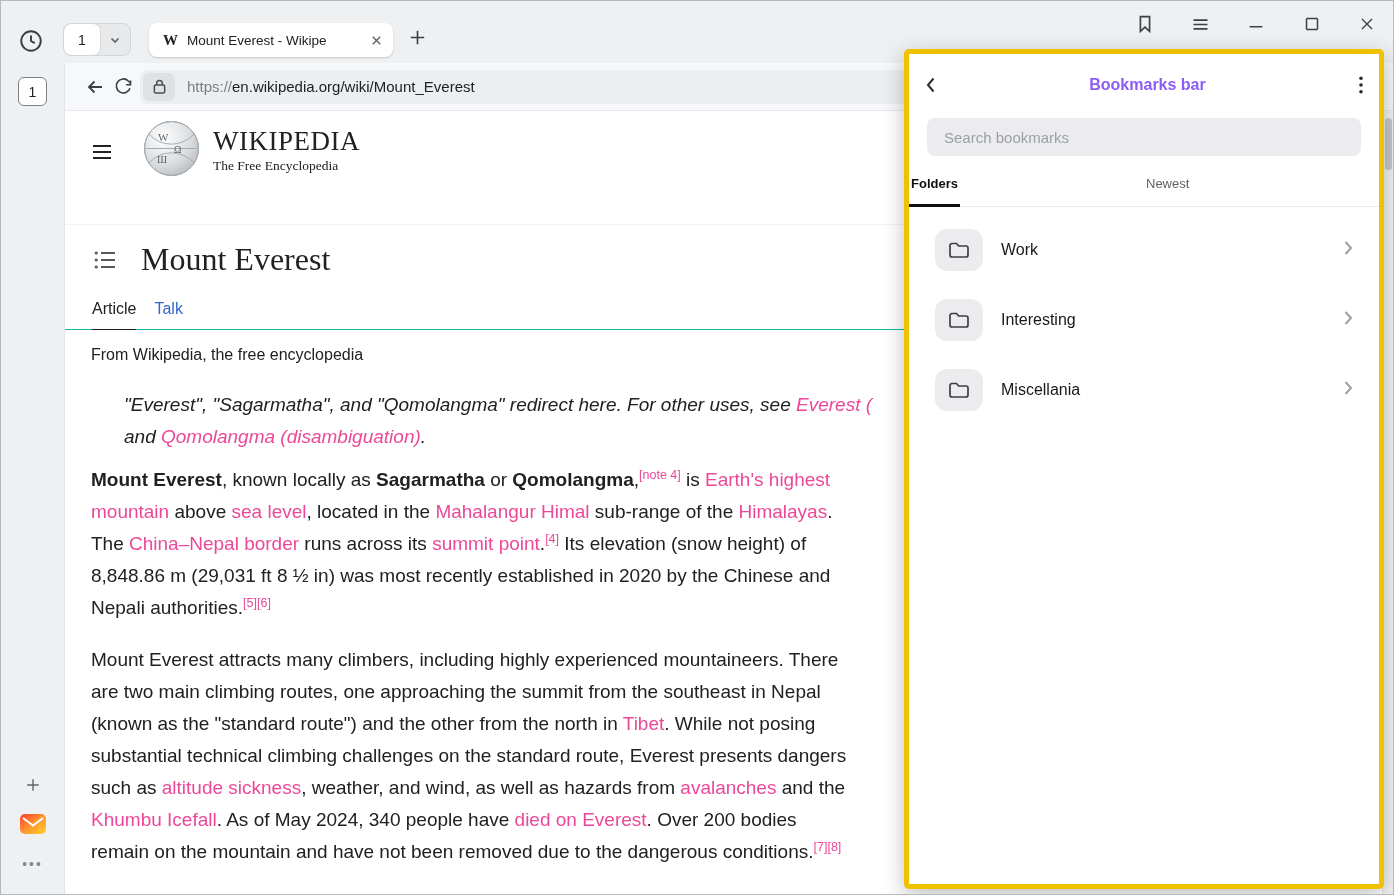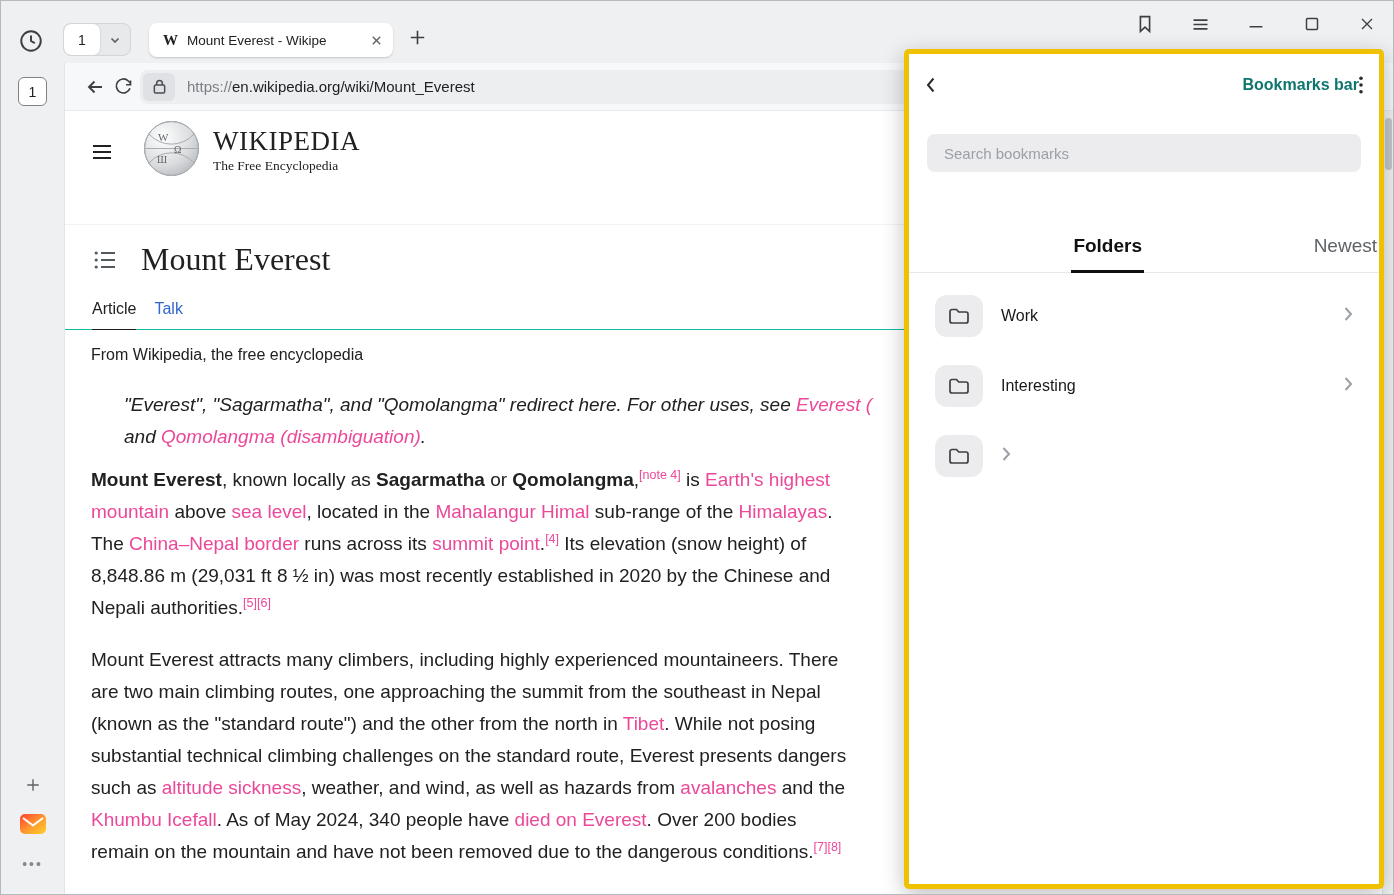--- a/index.html
+++ b/index.html
@@ -70,27 +70,27 @@
   .wp { margin-bottom:20px; }
   .a { color:#ec4899; cursor:pointer;margin-top:45px; }
   .b { font-weight:700; }
   sup.ref { font-size:12.5px; line-height:0; }
 
   
   .bm-panel { position:absolute; left:903px; top:48px; width:480px; height:840px; background:#fff;
               border:5px solid #efc100; border-radius:5px; z-index:20;
               box-shadow:0 6px 22px rgba(0,0,0,.25); }
   .bm-header { display:flex; align-items:center; height:62px; padding:0 16px; }
-  .bm-title { flex:1; text-align:right; font-size:16px; font-weight:600; color:#0f766e; }
-  .bm-search { display:block; width:calc(100% - 36px); margin:18px auto 0; height:38px; background:#ececee;
+  .bm-title { flex:1; text-align:center; font-size:16px; font-weight:600; color:#8b5cf6; }
+  .bm-search { display:block; width:calc(100% - 36px); margin:2px auto 0; height:38px; background:#ececee;
                border:none; border-radius:8px; padding:0 17px; font-size:15px;
                font-family:"Liberation Sans", sans-serif; color:#333; }
   .bm-search::placeholder { color:#9aa0a6; }
   .bm-tabs { display:flex; margin-top:16px; border-bottom:1px solid #e8e8e8; }
-  .bm-tab { flex:1; display:flex; justify-content:flex-end; font-size:19px; color:#5f6368; cursor:pointer;margin-top:43px; }
+  .bm-tab { flex:1; display:flex; justify-content:flex-start; font-size:13px; color:#5f6368; cursor:pointer; }
   .bm-tab span { padding:4px 2px 13px; }
   .bm-tab.active { color:#101010; font-weight:700; }
   .bm-tab.active span { border-bottom:3px solid #101010; margin-bottom:-1px; }
   .bm-list { padding:8px 6px; }
   .bm-row { display:flex; align-items:center; height:70px; padding:0 20px; border-radius:10px; cursor:pointer; }
   .bm-folder-ic { width:48px; height:42px; background:#ececee; border-radius:12px; display:flex;
                   align-items:center; justify-content:center; margin-right:18px; flex:none; }
   .bm-label { flex:1; font-size:16px; color:#18181a; }
 
   
@@ -329,20 +329,21 @@
               <path d="M2.5 2 L8 8l-5.5 6"></path>
             </svg>
         </span>
       </div>
       <div class="bm-row">
         <span class="bm-folder-ic">
           <svg width="22" height="18" viewBox="0 0 22 18" fill="none" stroke="#3c4043" stroke-width="1.7">
               <path d="M2 4.5a2 2 0 0 1 2-2h4.5l2.2 2.5H18a2 2 0 0 1 2 2v7a2 2 0 0 1-2 2H4a2 2 0 0 1-2-2z"></path>
             </svg>
         </span>
+        <span class="bm-label">Miscellania</span>
         <span class="bm-chev">
           <svg width="10" height="16" viewBox="0 0 10 16" fill="none" stroke="#9aa0a6" stroke-width="2">
               <path d="M2.5 2 L8 8l-5.5 6"></path>
             </svg>
         </span>
       </div>
     </div>
   </div>
 
 </div>

